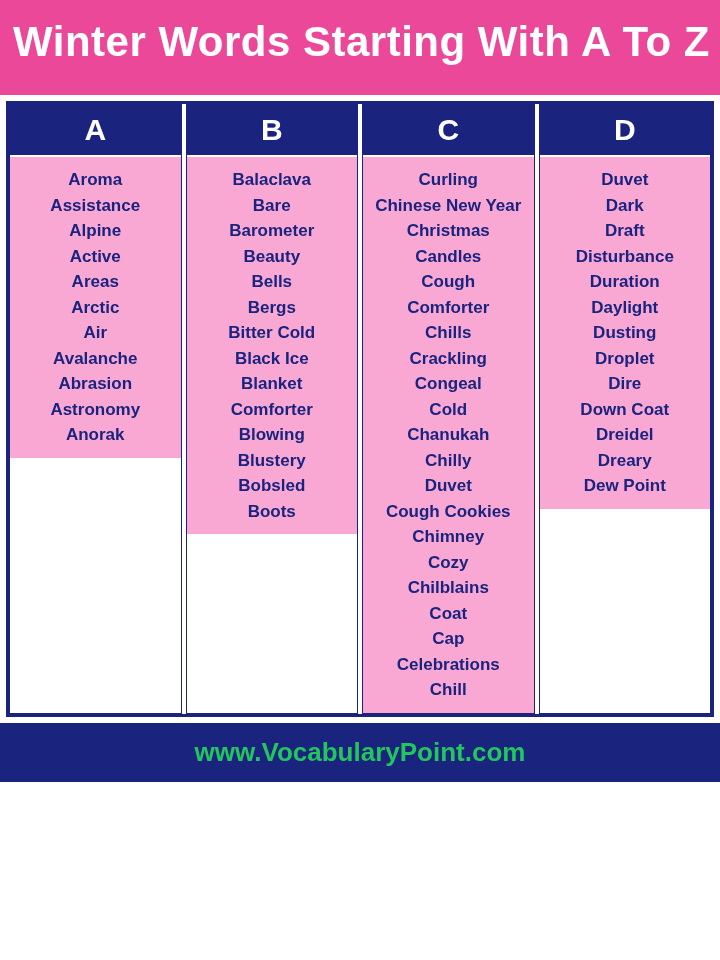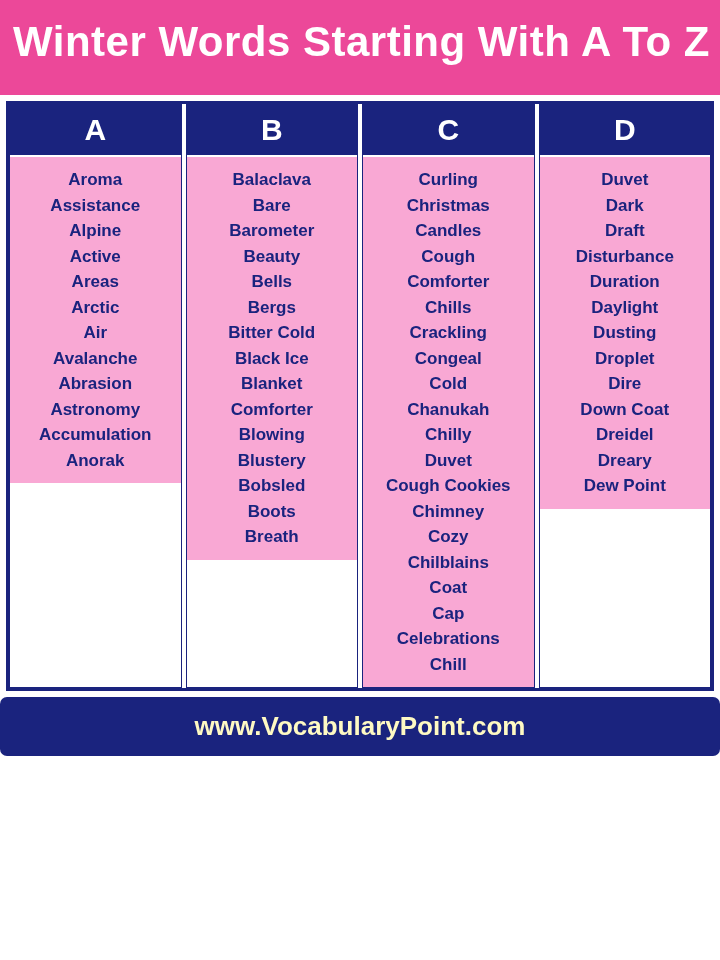--- a/index.html
+++ b/index.html
@@ -52,27 +52,26 @@
     }
     .word {
       font-size: 17px;
       font-weight: 700;
       color: #1a237e;
       line-height: 1.5;
       display: block;
     }
     .footer {
       background: #1a237e;
-      color: #fef9c3;
+      color: #22c55e;
       text-align: center;
       font-size: 26px;
       font-weight: 900;
       padding: 14px 10px;
       margin-top: 6px;
-      border-radius: 7px;
     }
   </style>
 </head>
 <body>
 
 <div class="header">
   <h1>Winter Words Starting With A To Z</h1>
 </div>
 
 <div class="table-wrapper">
@@ -83,48 +82,47 @@
           <span class="word">Aroma</span>
           <span class="word">Assistance</span>
           <span class="word">Alpine</span>
           <span class="word">Active</span>
           <span class="word">Areas</span>
           <span class="word">Arctic</span>
           <span class="word">Air</span>
           <span class="word">Avalanche</span>
           <span class="word">Abrasion</span>
           <span class="word">Astronomy</span>
-          <span class="word">Accumulation</span>
           <span class="word">Anorak</span>
         </div>
       </div>
       <div class="col">
         <div class="col-header">B</div>
         <div class="col-body">
           <span class="word">Balaclava</span>
           <span class="word">Bare</span>
           <span class="word">Barometer</span>
           <span class="word">Beauty</span>
           <span class="word">Bells</span>
           <span class="word">Bergs</span>
           <span class="word">Bitter Cold</span>
           <span class="word">Black Ice</span>
           <span class="word">Blanket</span>
           <span class="word">Comforter</span>
           <span class="word">Blowing</span>
           <span class="word">Blustery</span>
           <span class="word">Bobsled</span>
           <span class="word">Boots</span>
-          <span class="word">Breath</span>
         </div>
       </div>
       <div class="col">
         <div class="col-header">C</div>
         <div class="col-body">
           <span class="word">Curling</span>
+          <span class="word">Chinese New Year</span>
           <span class="word">Christmas</span>
           <span class="word">Candles</span>
           <span class="word">Cough</span>
           <span class="word">Comforter</span>
           <span class="word">Chills</span>
           <span class="word">Crackling</span>
           <span class="word">Congeal</span>
           <span class="word">Cold</span>
           <span class="word">Chanukah</span>
           <span class="word">Chilly</span>

